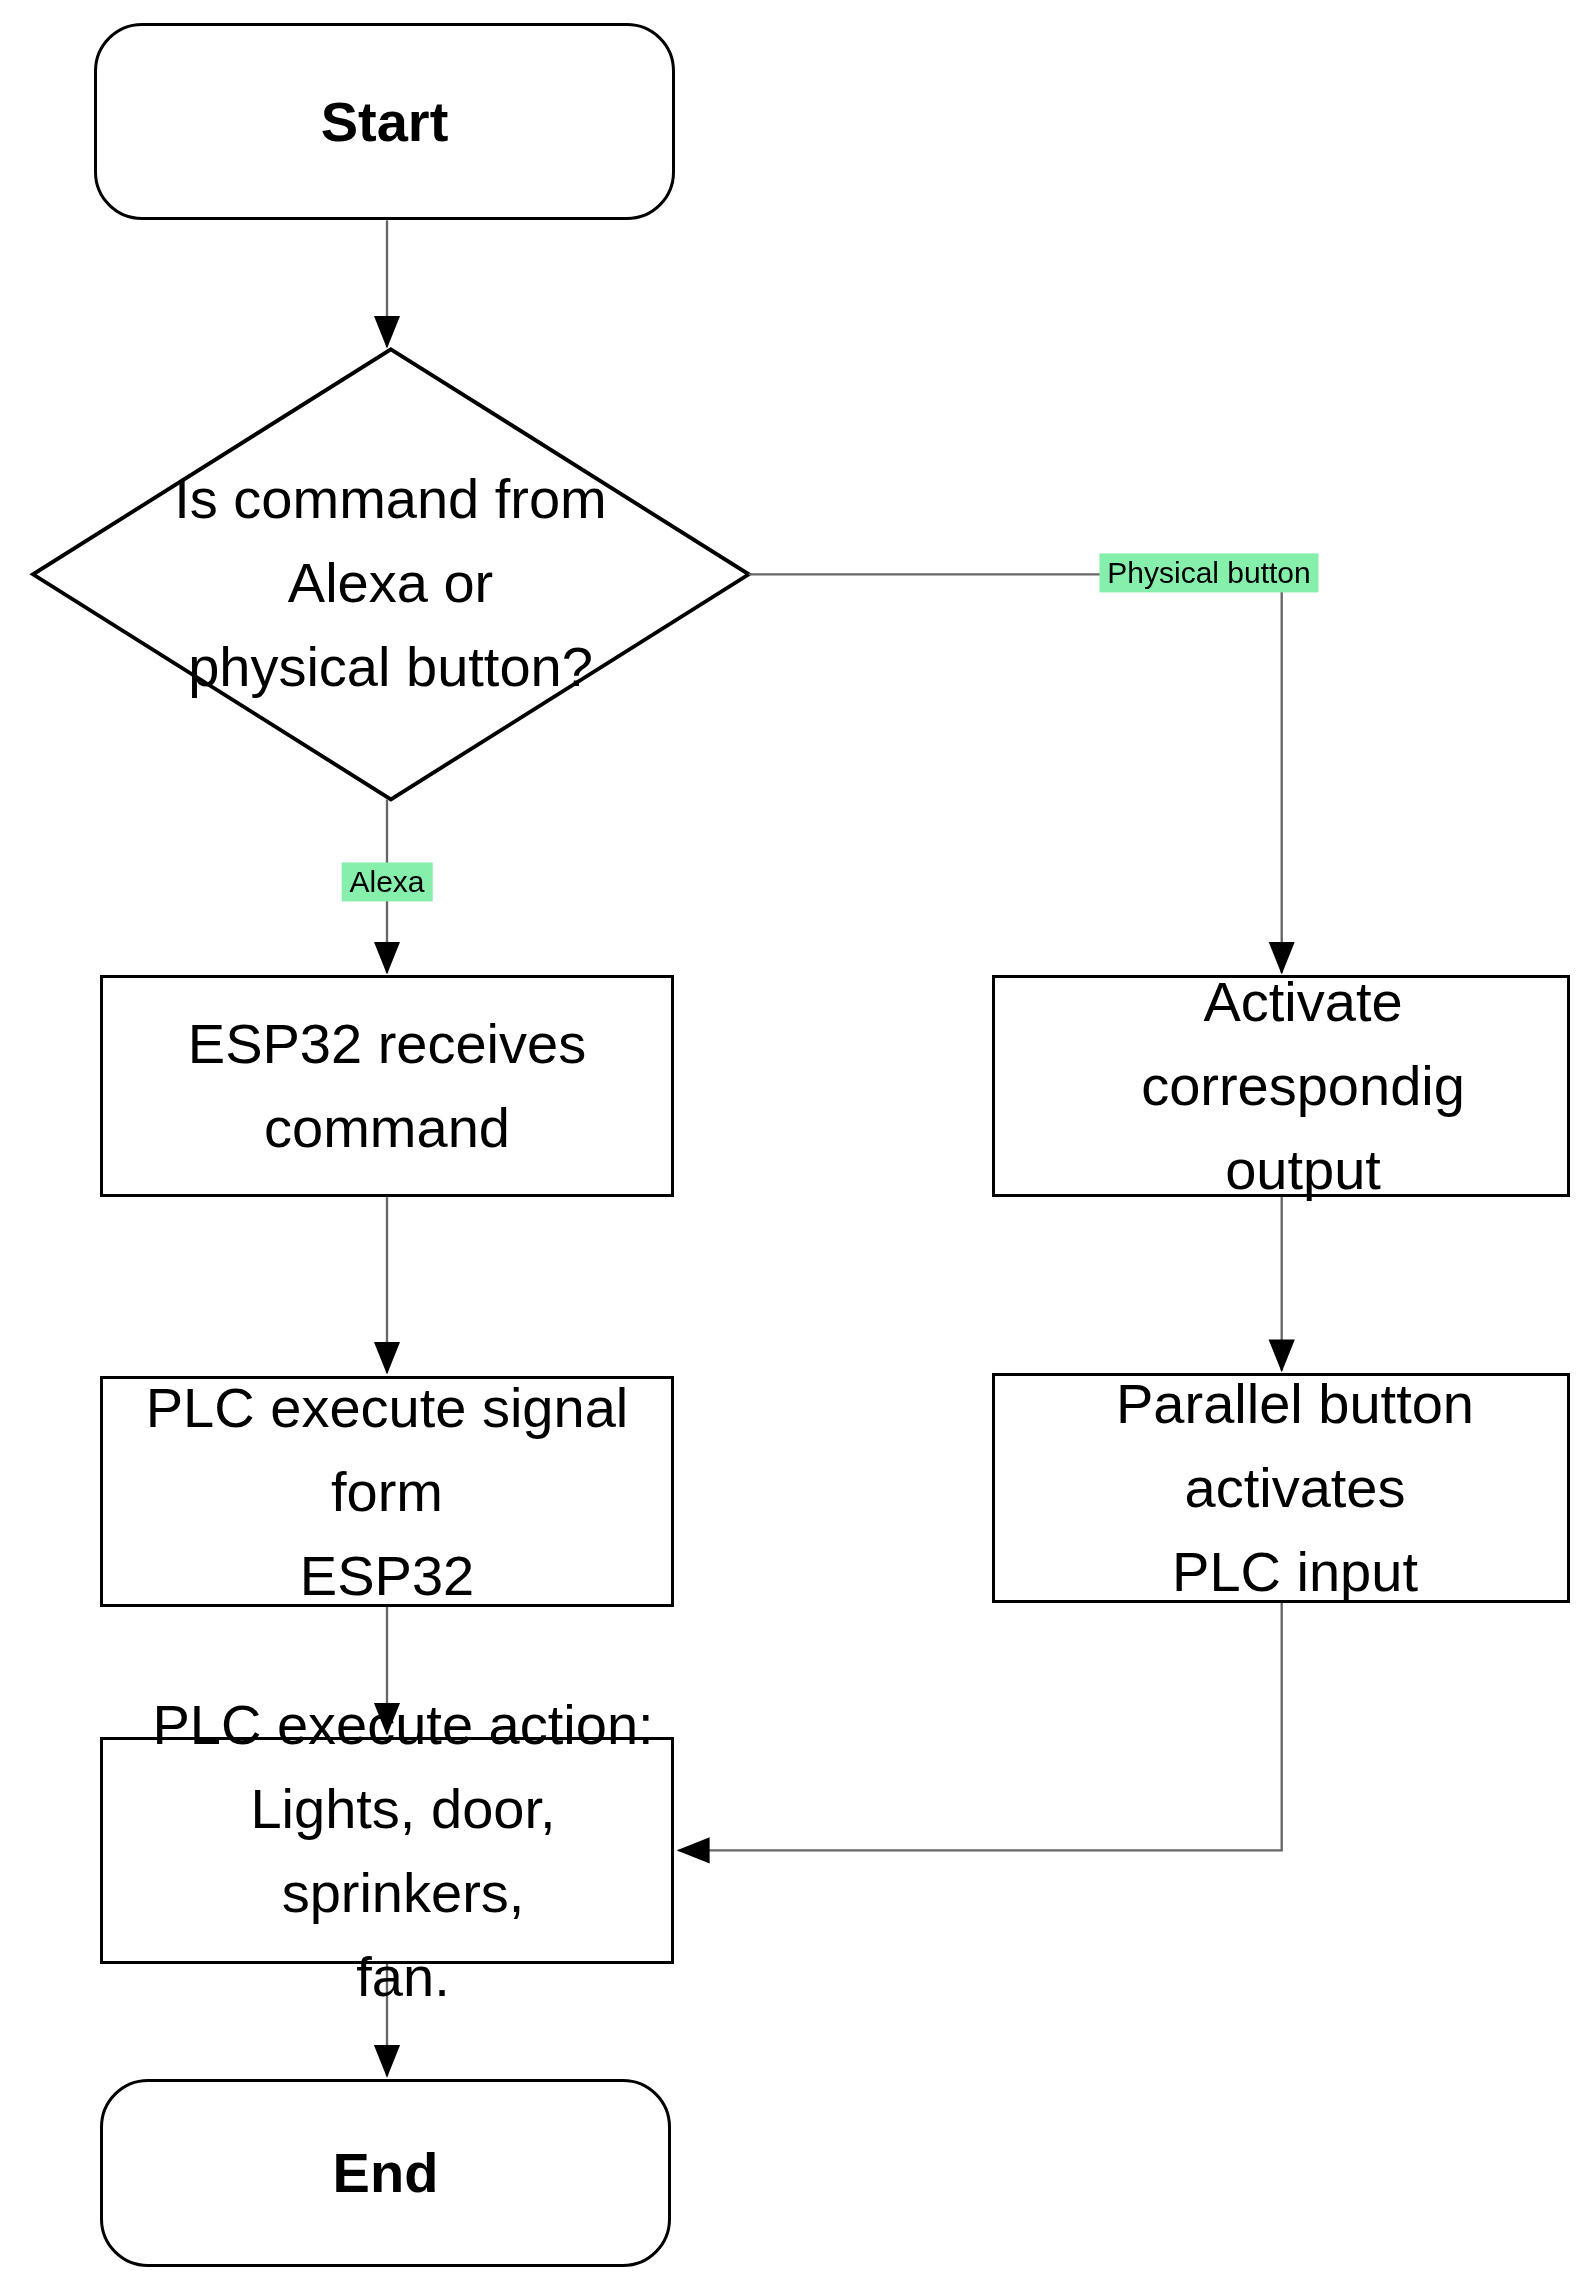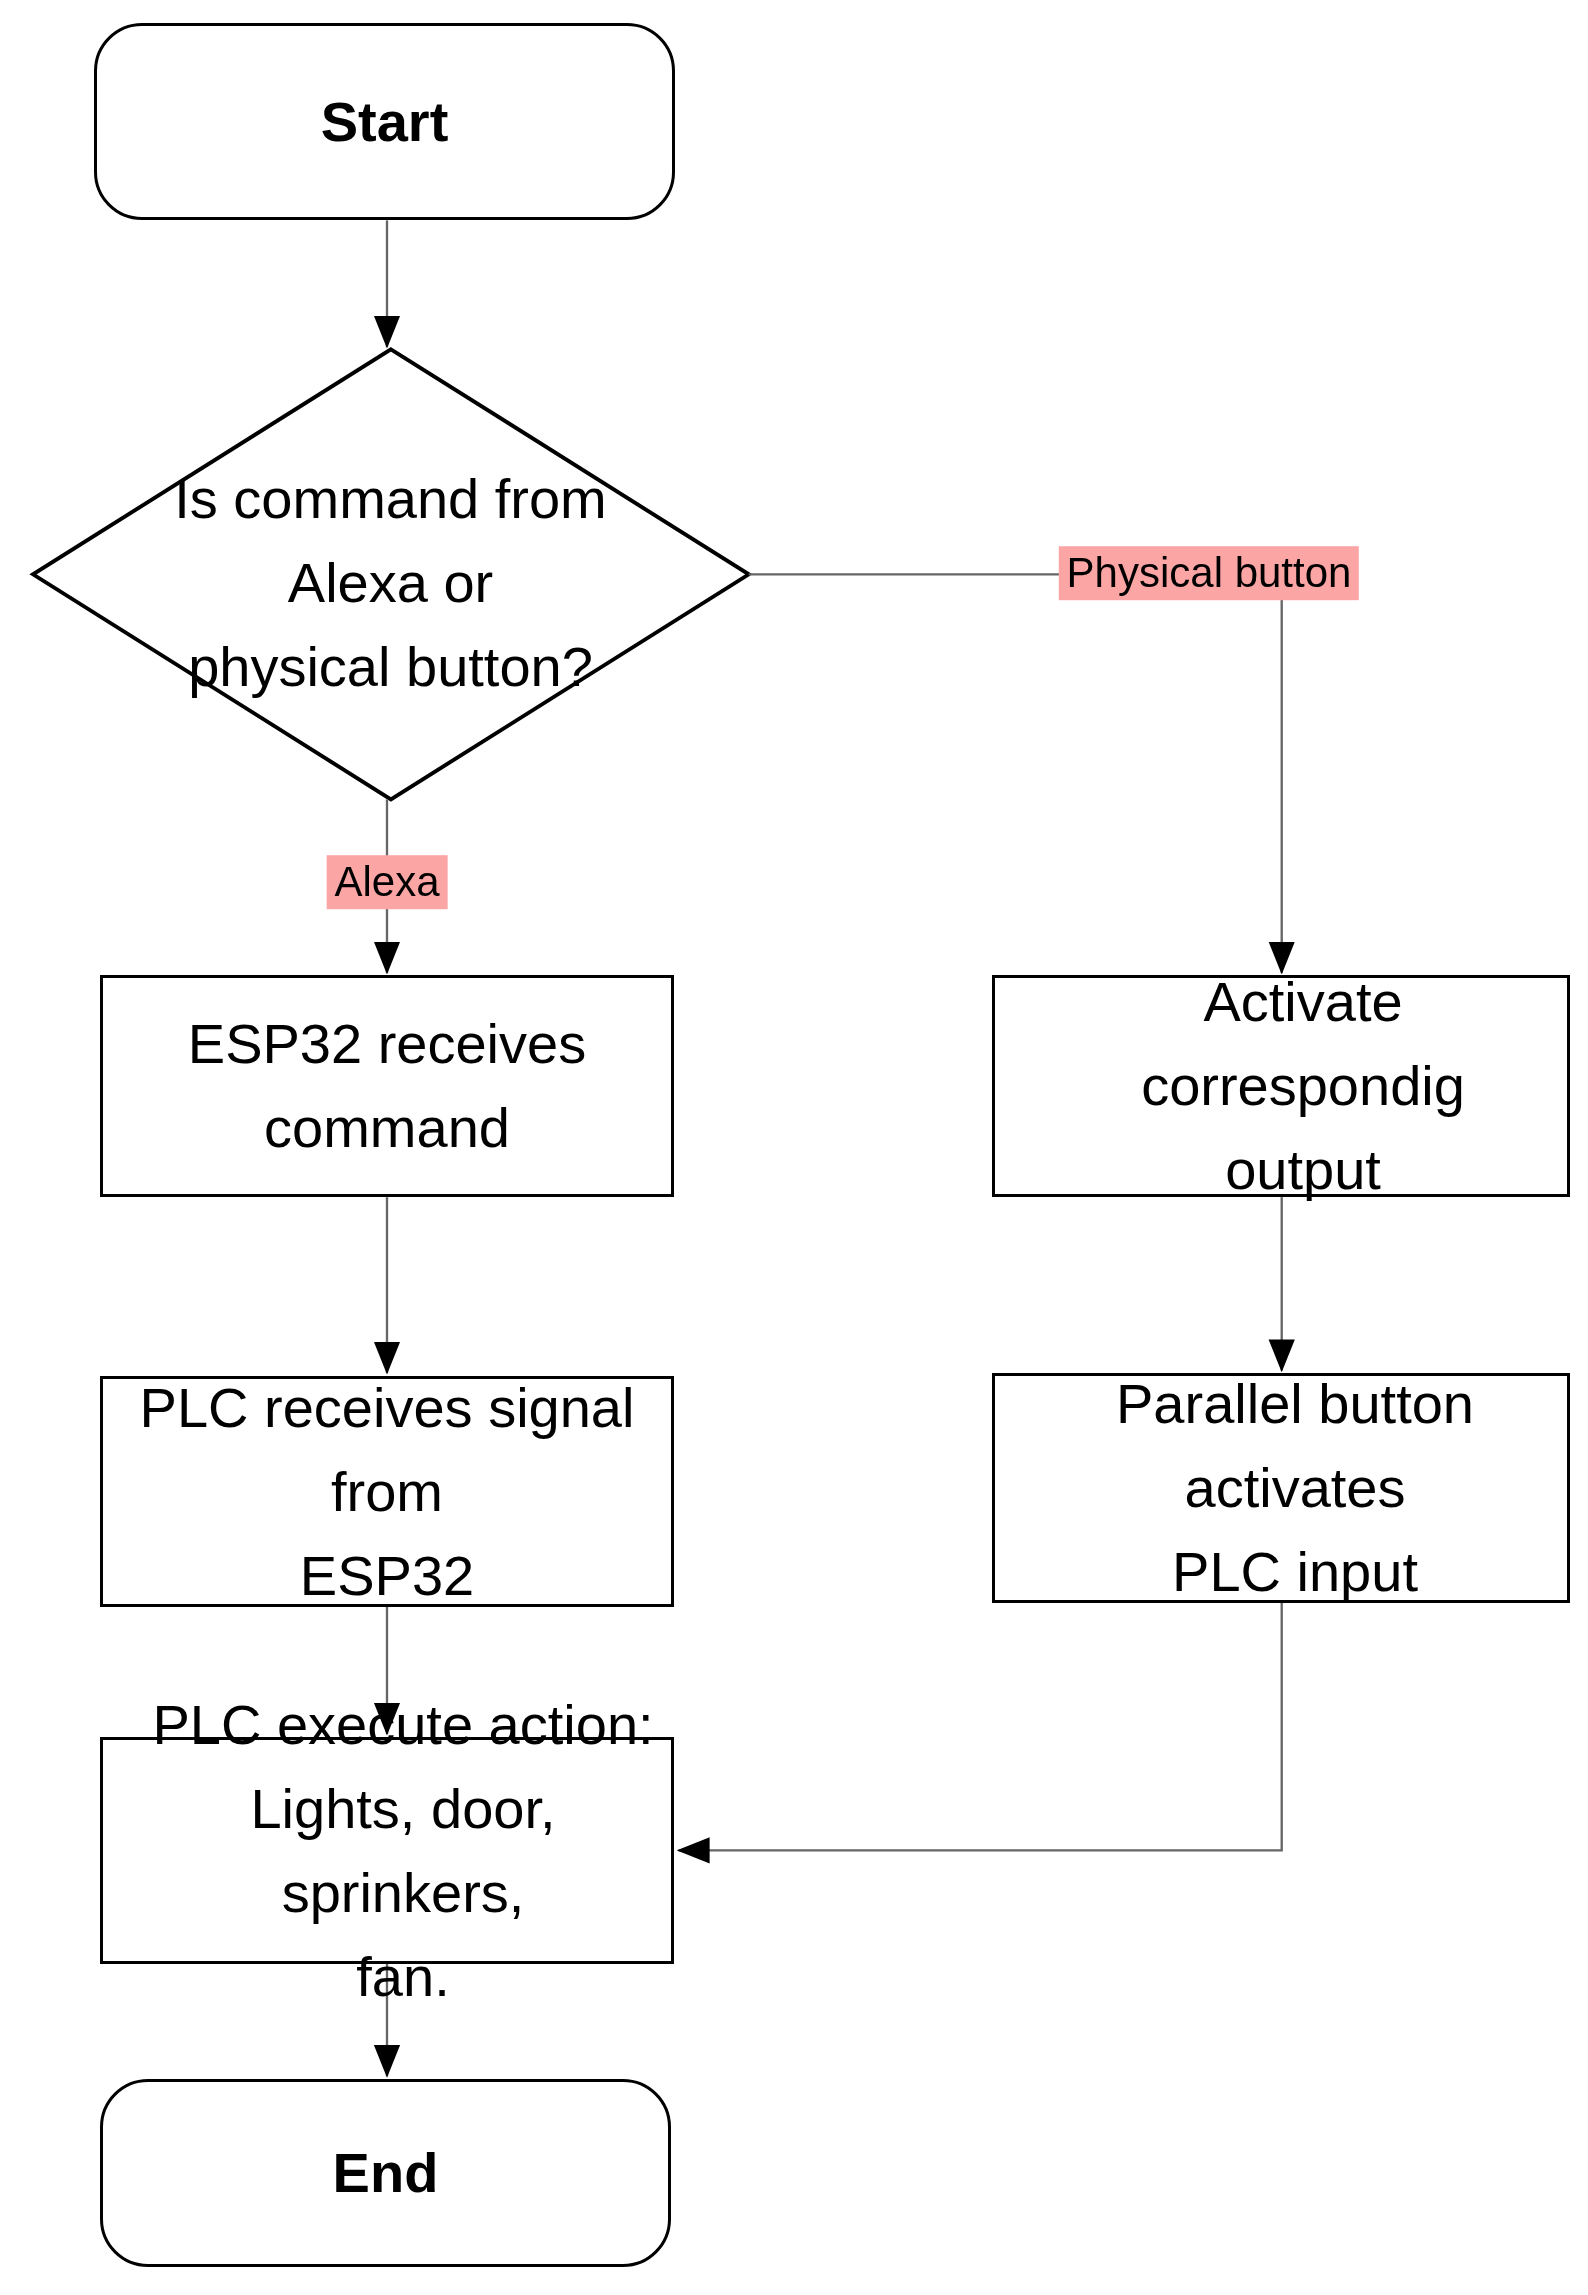--- a/index.html
+++ b/index.html
@@ -49,23 +49,23 @@
     position: absolute;
     display: flex;
     align-items: flex-start;
     justify-content: center;
     text-align: center;
     background: transparent;
   }
   .edge-label {
     position: absolute;
     transform: translate(-50%, -50%);
-    background: #fca5a5;
+    background: #86efac;
     padding: 1.6px 7.8px;
-    font-size: 42px;
+    font-size: 30px;
     line-height: 1.2;
     white-space: nowrap;
   }
 </style>
 </head>
 <body>
 
 <div id="canvas">
 
   <svg id="edges-svg" viewBox="0 0 2033 2937" xmlns="http://www.w3.org/2000/svg">
@@ -110,21 +110,21 @@
   <div class="node process" style="left:100px; top:975px; width:574px; height:222px;">
     <div class="node-label">ESP32 receives command</div>
   </div>
 
   <div class="node process" style="left:992px; top:975px; width:578px; height:222px;padding-left:44px;">
     <div class="node-label">Activate correspondig
 output</div>
   </div>
 
   <div class="node process" style="left:100px; top:1376px; width:574px; height:231px;">
-    <div class="node-label">PLC receives signal from
+    <div class="node-label">PLC execute signal form
 ESP32</div>
   </div>
 
   <div class="node process" style="left:992px; top:1373px; width:578px; height:230px;padding-left:28px;">
     <div class="node-label">Parallel button activates
 PLC input</div>
   </div>
 
   <div class="node process" style="left:100px; top:1737px; width:574px; height:227px;padding-left:32px;">
     <div class="node-label">PLC execute action:

